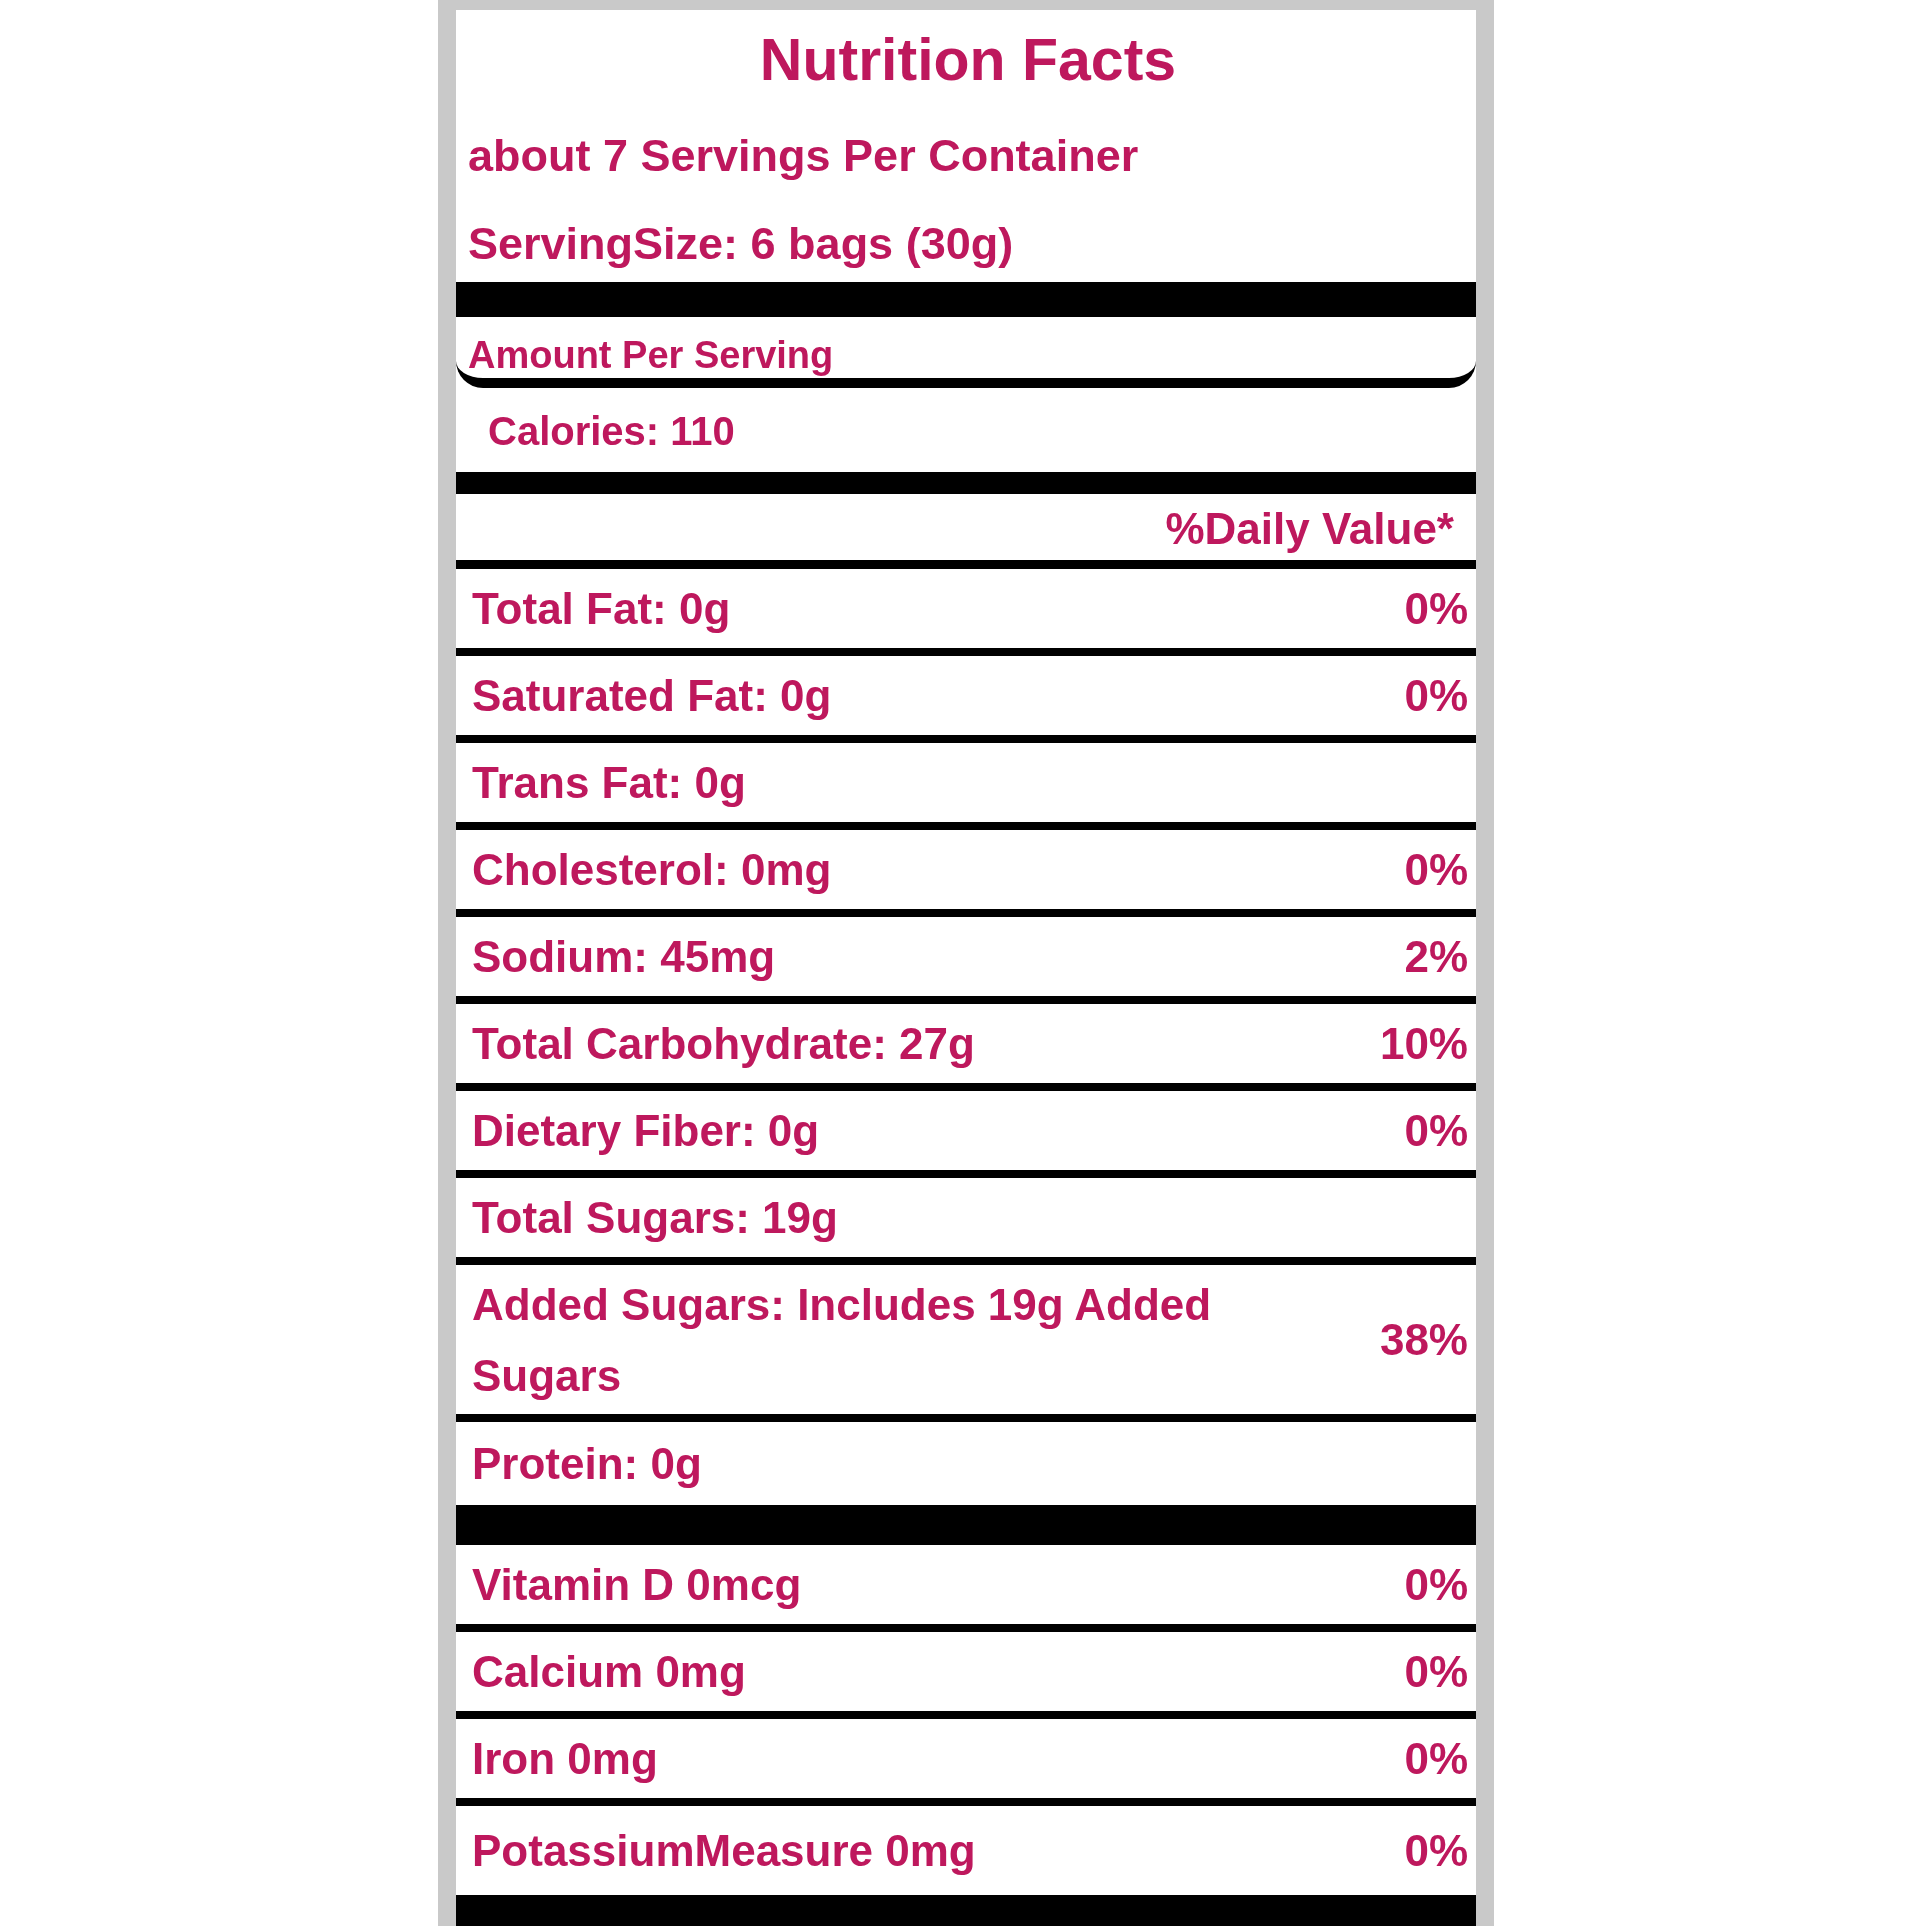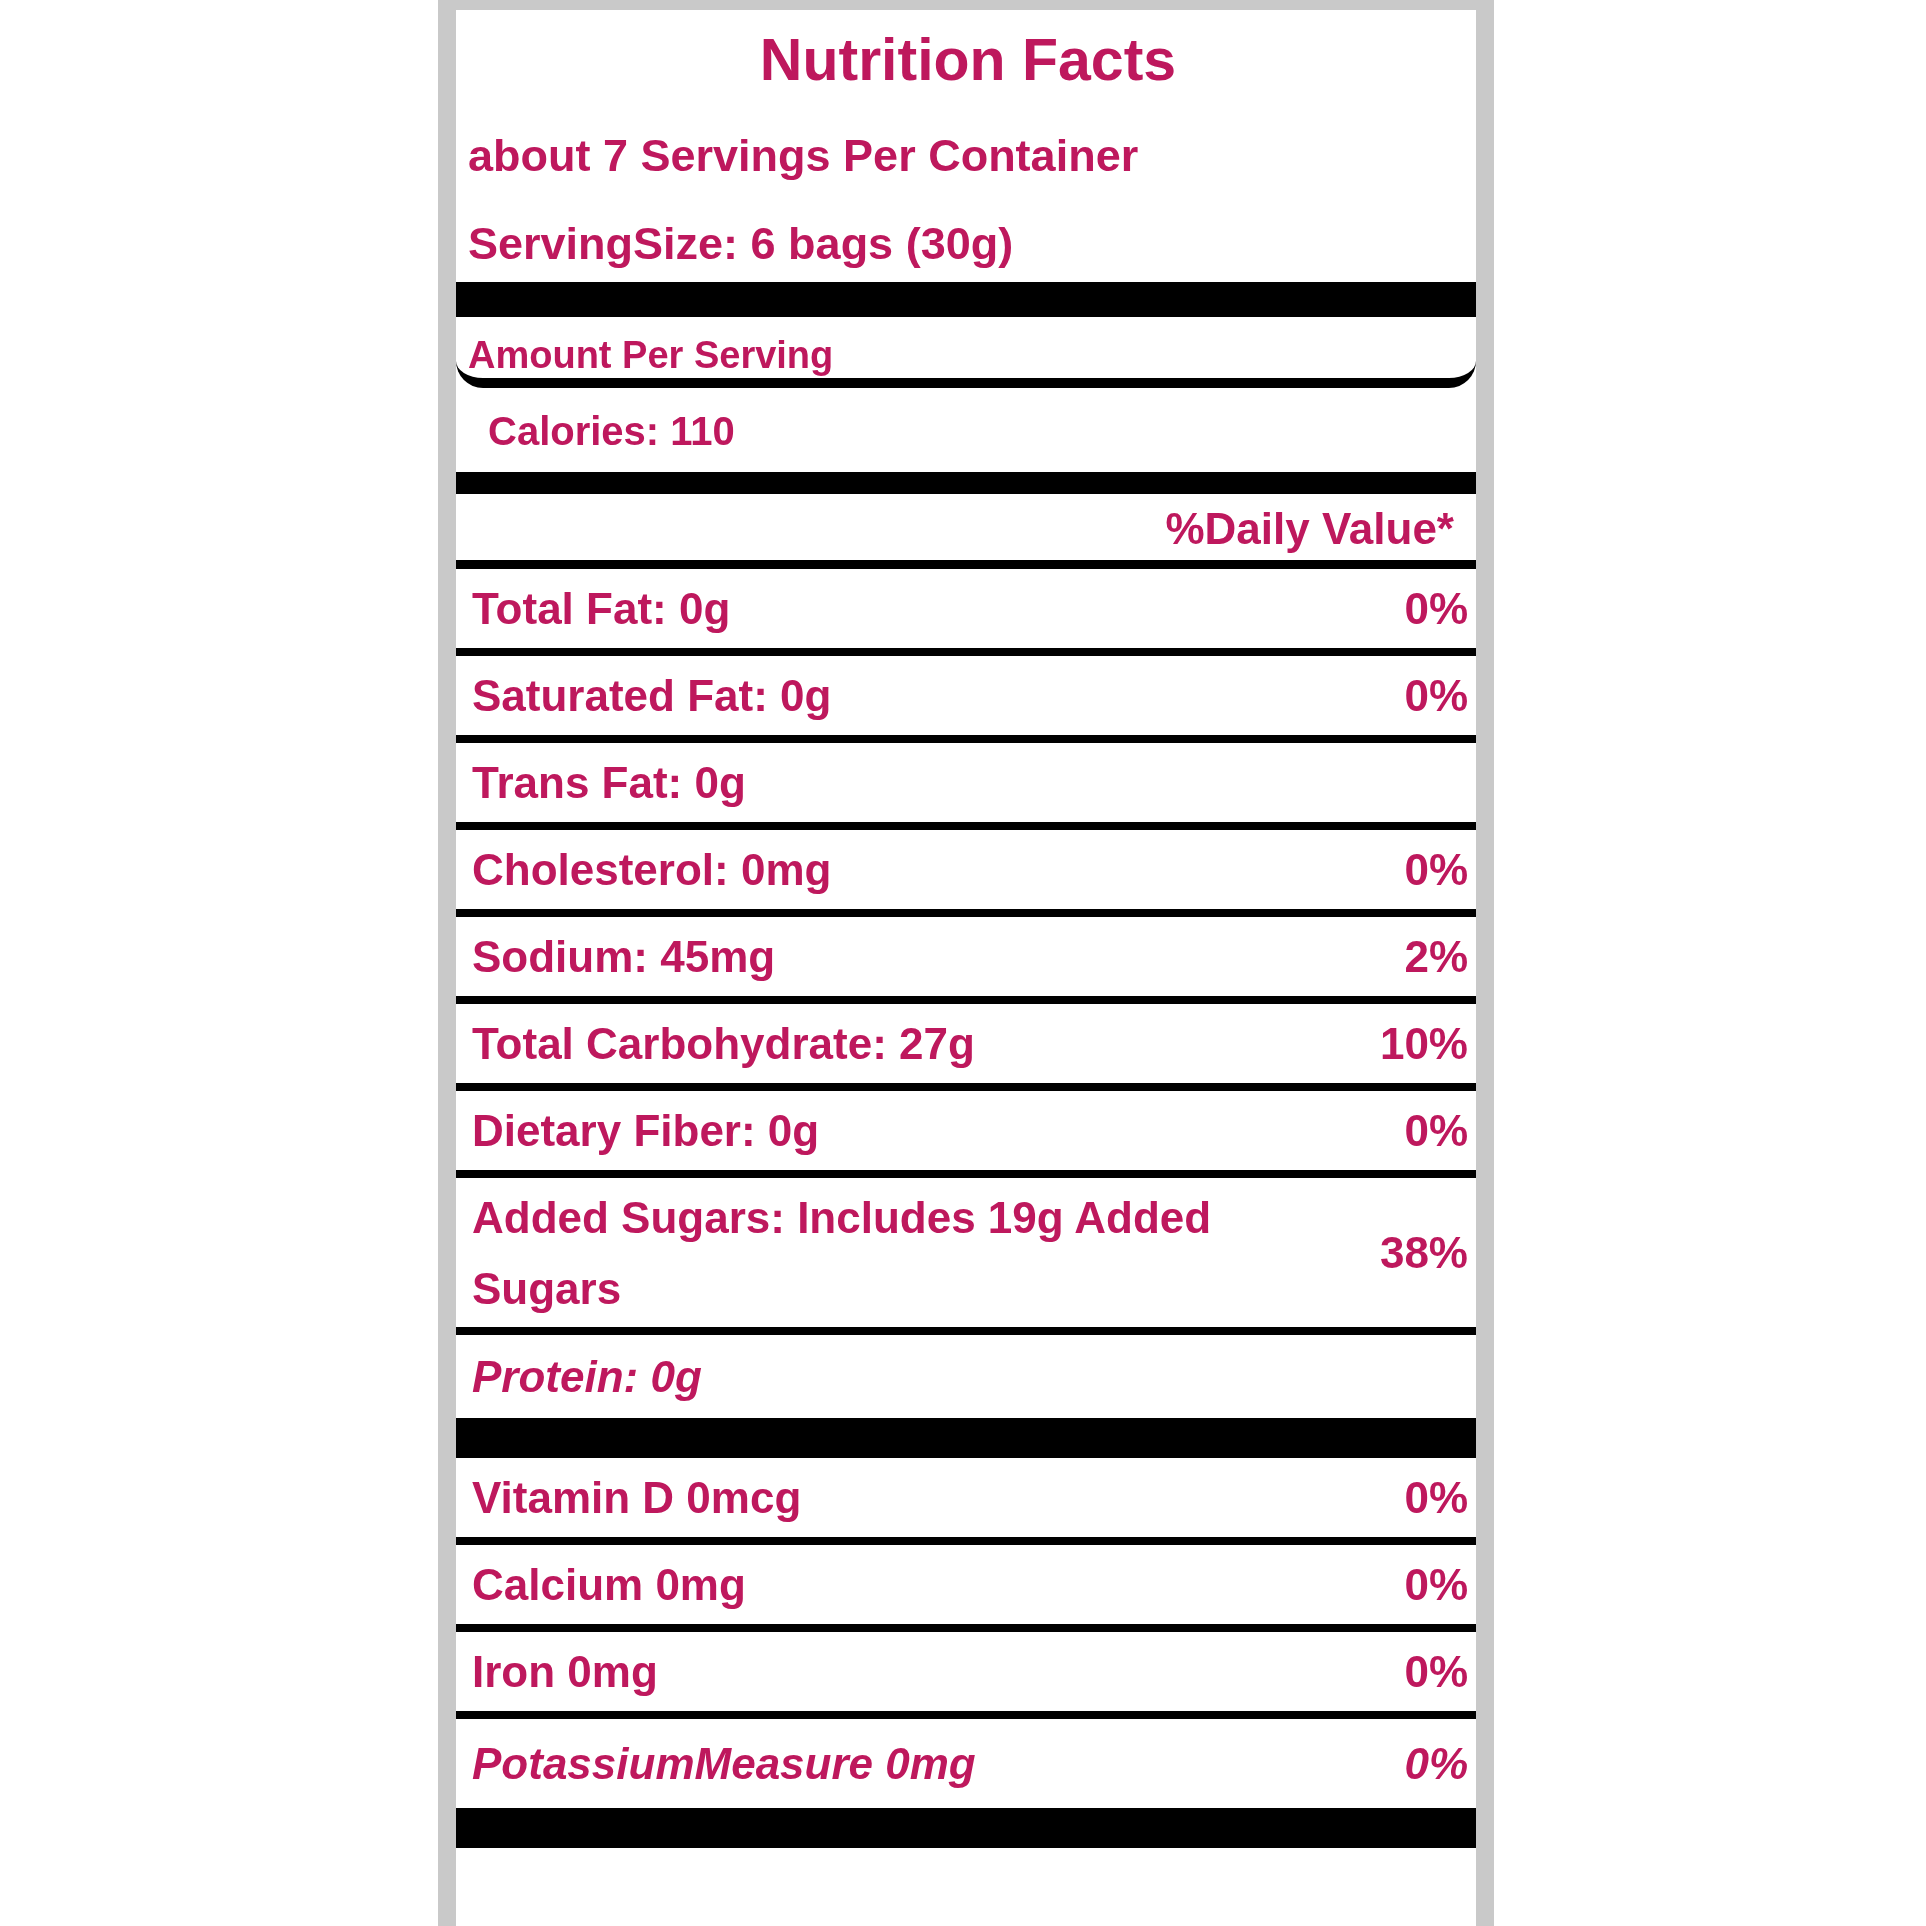--- a/index.html
+++ b/index.html
@@ -45,21 +45,21 @@
   .nutrient-row {
     display:flex; justify-content:space-between; align-items:center;
     height:79px; font-size:44px; line-height:50px;
     border-bottom:8px solid #000; margin:0 -8px 0 -12px;
     padding-left:16px; padding-right:8px;
   }
   .nutrient-row.tall {
     height:149px;
   }
   .nutrient-row.tall .row-label { width:851px; line-height:71px; }
-  .nutrient-row.no-border { border-bottom:none;font-style:italic; }
+  .nutrient-row.no-border { border-bottom:none; }
   .nutrient-row.protein { height:83px; }
   .nutrient-row.last-vitamin { height:89px; }
   .row-label { text-align:left; }
   .row-dv    { text-align:right; white-space:nowrap; }
 </style>
 </head>
 <body>
 
 <div class="page">
   <div class="frame">
@@ -109,20 +109,24 @@
       <div class="nutrient-row">
         <span class="row-label">Total Carbohydrate: 27g</span>
         <span class="row-dv">10%</span>
       </div>
 
       <div class="nutrient-row">
         <span class="row-label">Dietary Fiber: 0g</span>
         <span class="row-dv">0%</span>
       </div>
 
+      <div class="nutrient-row">
+        <span class="row-label">Total Sugars: 19g</span>
+        <span class="row-dv"></span>
+      </div>
 
       <div class="nutrient-row tall">
         <span class="row-label">Added Sugars: Includes 19g Added Sugars</span>
         <span class="row-dv">38%</span>
       </div>
 
       <div class="nutrient-row no-border protein">
         <span class="row-label">Protein: 0g</span>
         <span class="row-dv"></span>
       </div>

